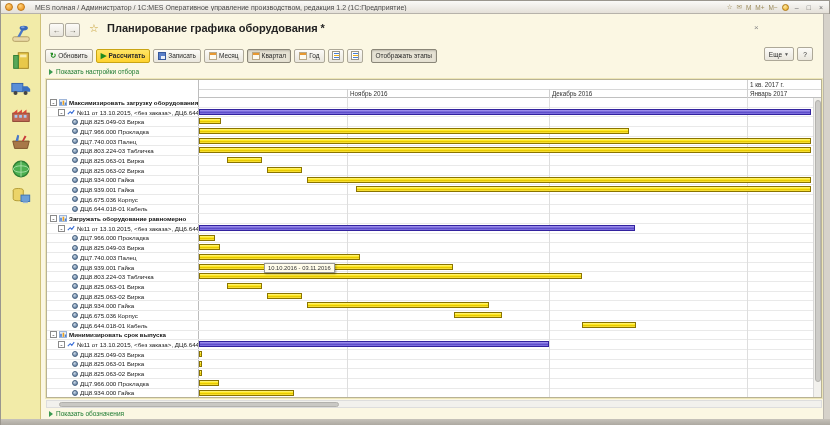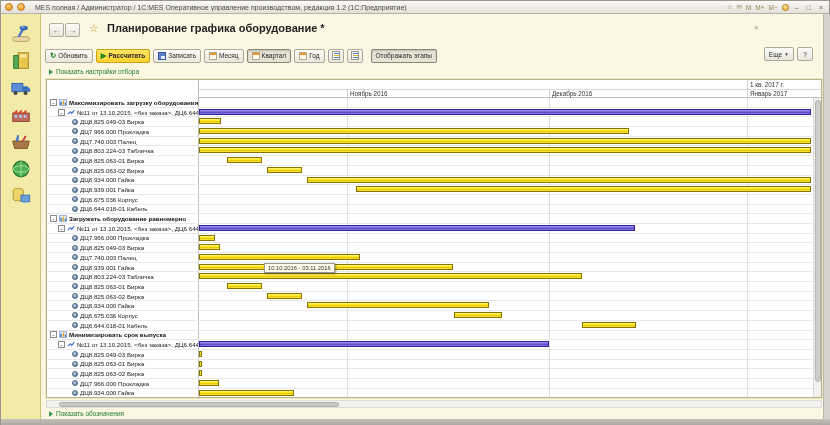--- a/index.html
+++ b/index.html
@@ -199,21 +199,21 @@
         </svg>
     </span>
   </div>
 
   <div class="main">
 
     <div class="navrow">
       <span class="nav-btn" style="left:8px">←</span>
       <span class="nav-btn" style="left:24px">→</span>
       <span class="star">☆</span>
-      <span class="page-title">Планирование графика оборудование *</span>
+      <span class="page-title">Планирование графика оборудования *</span>
       <span class="tab-close">×</span>
     </div>
 
     <div class="toolbar">
       <span class="tbtn">
         <span class="glyph-green">↻</span>
         <span>Обновить</span>
       </span>
       <span class="tbtn accent">
         <span class="glyph-green">▶</span>

